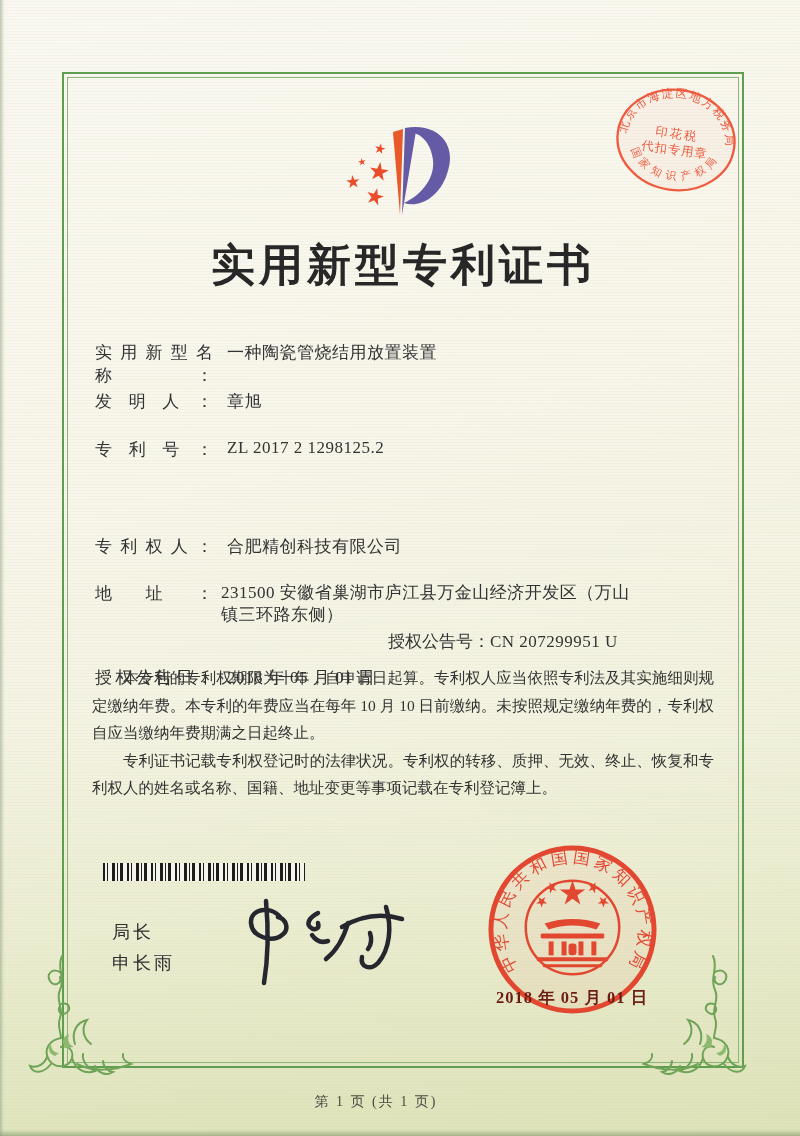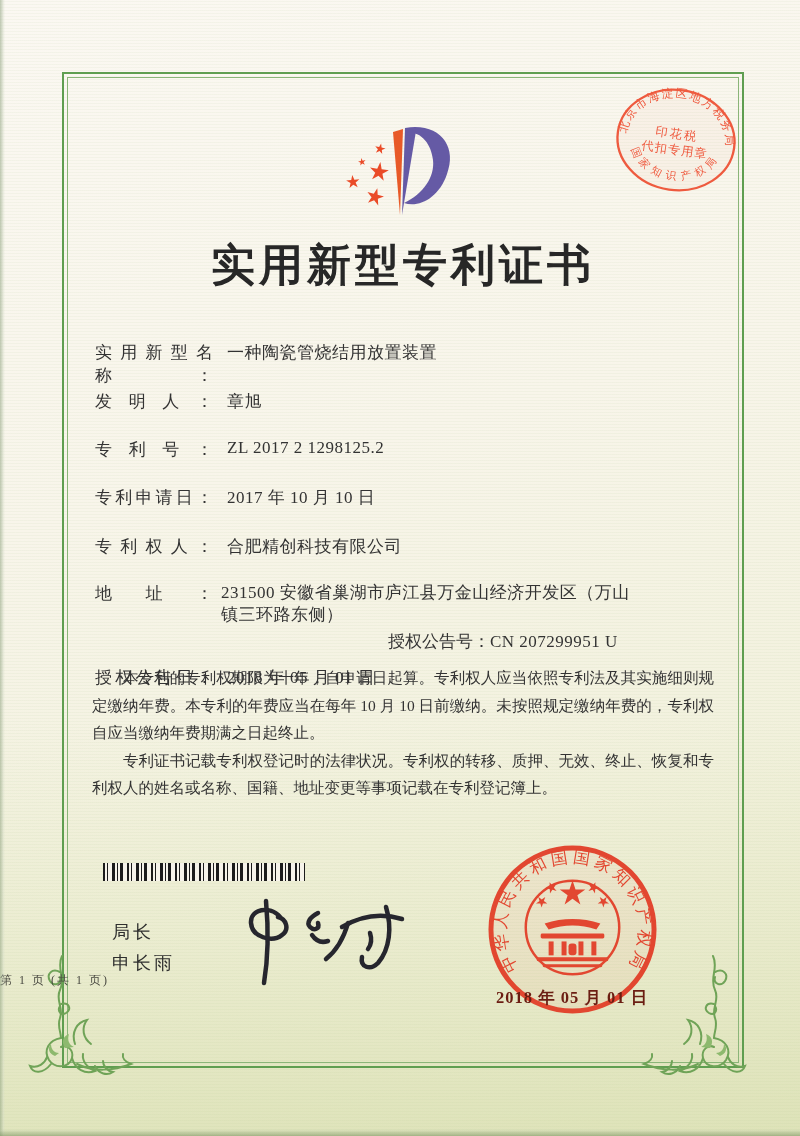--- a/index.html
+++ b/index.html
@@ -71,22 +71,22 @@
   }
   .director-title{position:absolute;left:112px;top:920px;font-size:18px;letter-spacing:3px;color:#2e2e2e;}
   .director-name{position:absolute;left:112px;top:951px;font-size:18px;letter-spacing:3px;color:#2e2e2e;}
   .signature{position:absolute;left:222px;top:893px;width:205px;height:100px;}
   .seal{position:absolute;left:485px;top:842px;width:175px;height:175px;opacity:0.93;}
   .seal-date{
     position:absolute;left:496px;top:987px;width:180px;
     font-size:16.5px;font-weight:600;letter-spacing:1px;color:#6b1d12;
   }
   .footer{
-    position:absolute;left:0;top:972px;width:752px;text-align:left;
-    font-size:12px;letter-spacing:2px;color:#4a4a42;
+    position:absolute;left:0;top:1093px;width:752px;text-align:center;
+    font-size:14px;letter-spacing:2px;color:#4a4a42;
   }
   .ornaments{position:absolute;inset:0;pointer-events:none;}
 </style>
 </head>
 <body>
 
 <div class="paper">
 
   <svg width="0" height="0" style="position:absolute">
     <defs>
@@ -155,23 +155,20 @@
   <div class="title">实用新型专利证书</div>
 
   <div class="field-row row-1">
     <span class="field-label">发明人：</span><span class="field-value">章旭</span>
   </div>
   <div class="field-row row-0">
     <span class="field-label">实用新型名称：</span><span class="field-value">一种陶瓷管烧结用放置装置</span>
   </div>
   <div class="field-row row-2">
     <span class="field-label">专利号：</span><span class="field-value">ZL 2017 2 1298125.2</span>
-  </div>
-  <div class="field-row row-3">
-    <span class="field-label">专利申请日：</span><span class="field-value">2017 年 10 月 10 日</span>
   </div>
   <div class="field-row row-4">
     <span class="field-label">专利权人：</span><span class="field-value">合肥精创科技有限公司</span>
   </div>
   <div class="field-row row-5">
     <span class="field-label">地址：</span><span class="field-value addr-value">231500 安徽省巢湖市庐江县万金山经济开发区（万山镇三环路东侧）</span>
   </div>
   <div class="field-row row-6">
     <span class="field-label">授权公告日：</span><span class="field-value">2018 年 05 月 01 日</span>
   </div>

